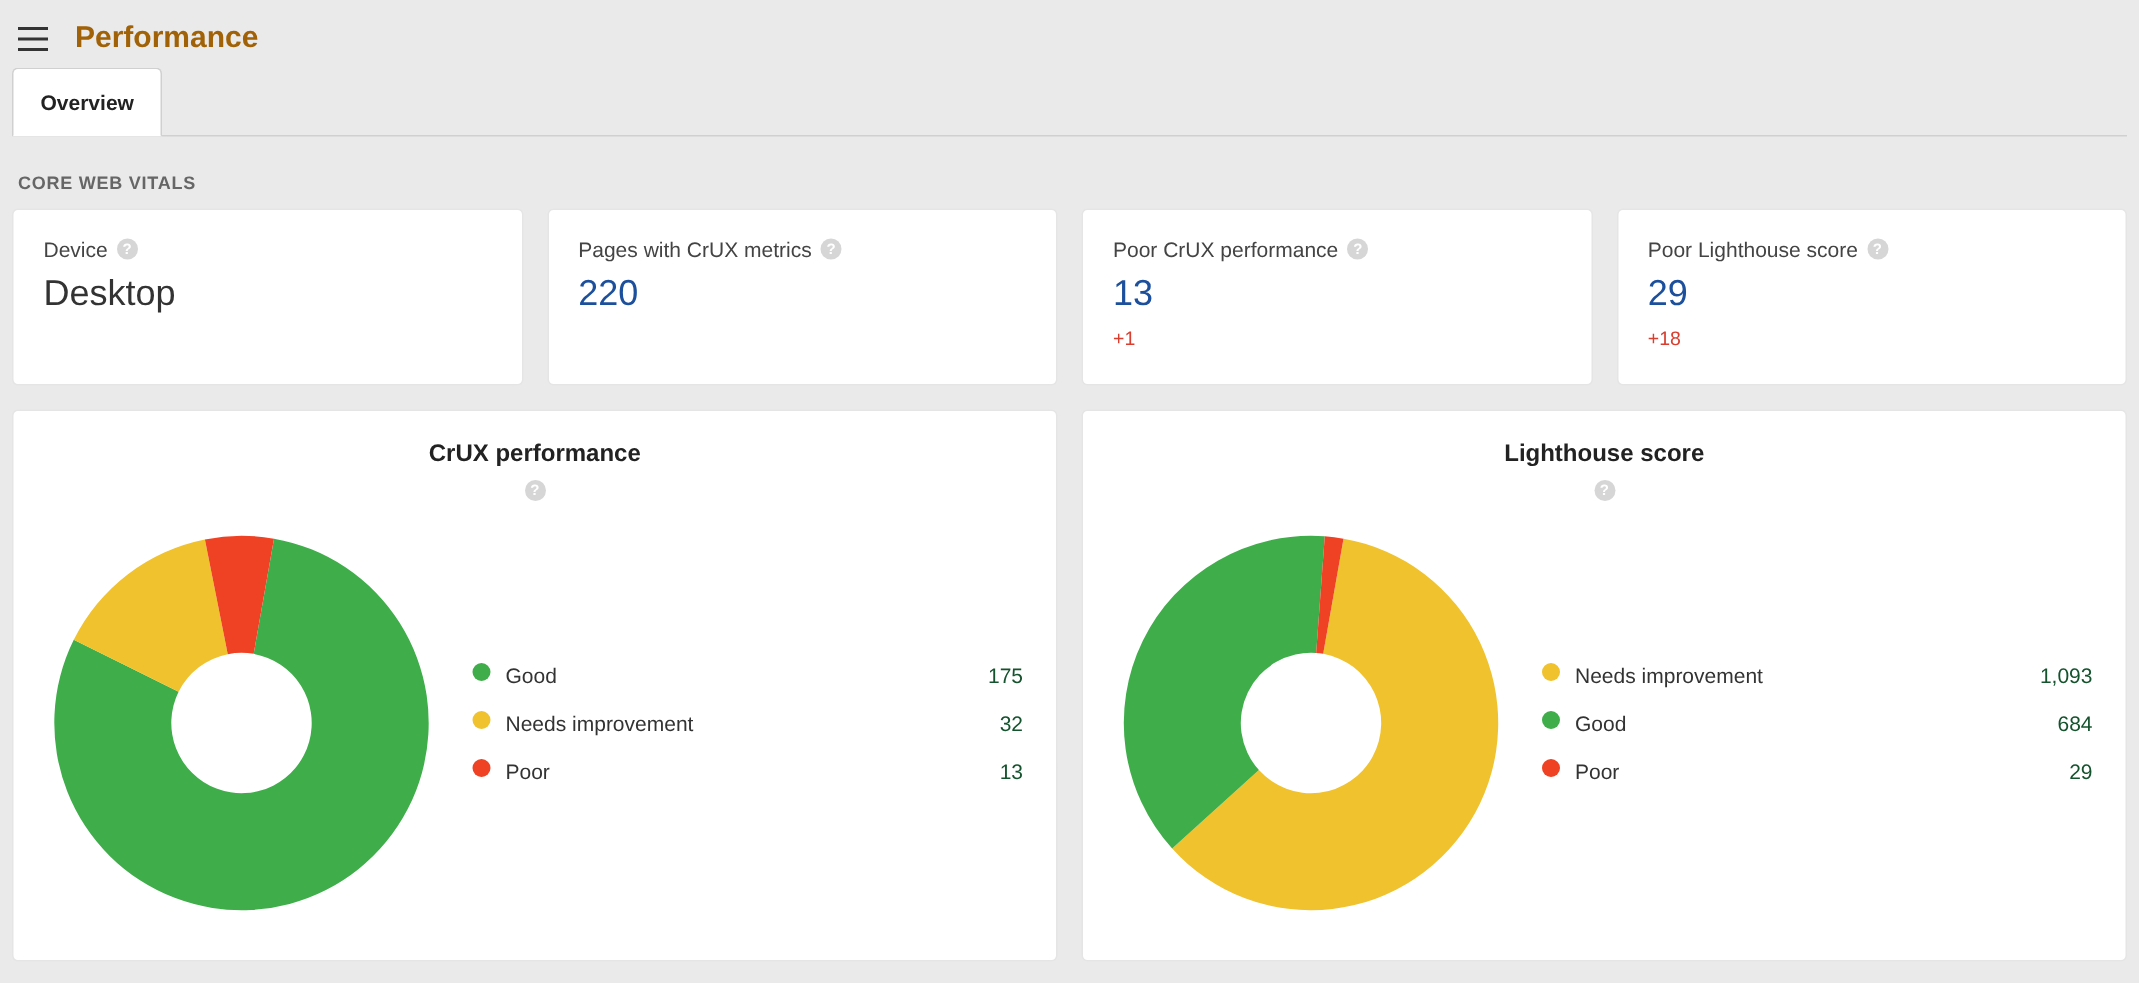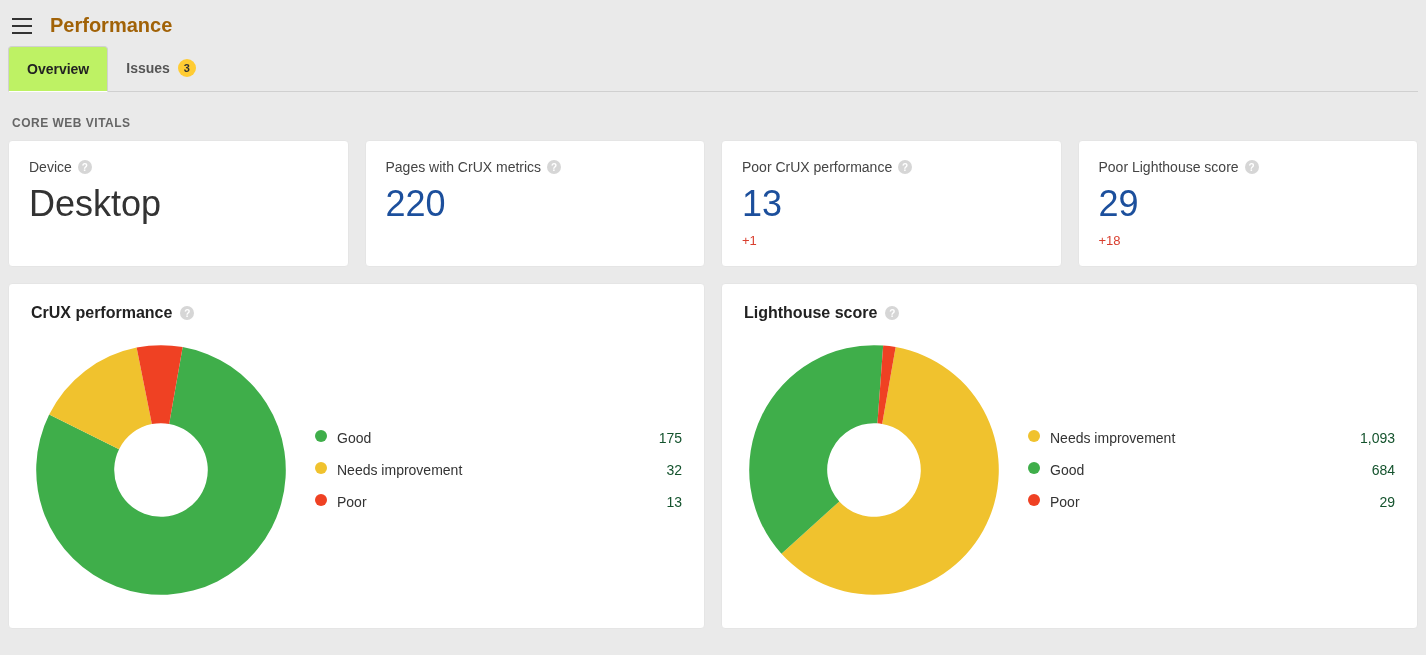--- a/index.html
+++ b/index.html
@@ -35,21 +35,21 @@
     }
     .tab {
       padding: 14px 18px;
       font-size: 14px;
       font-weight: 700;
       color: #555;
       cursor: pointer;
       display: flex; align-items: center; gap: 8px;
     }
     .tab.active {
-      background: #bef264;
+      background: #ffffff;
       border: 1px solid #d0d0d0;
       border-bottom: 1px solid #fff;
       margin-bottom: -1px;
       border-radius: 4px 4px 0 0;
       color: #222;
     }
     .tab .badge {
       background: #ffcc33;
       color: #333;
       font-size: 11px;
@@ -88,21 +88,21 @@
       margin-bottom: 8px;
     }
     .help-icon {
       width: 14px; height: 14px; border-radius: 50%;
       background: #d6d6d6; color: #fff;
       font-size: 10px; font-weight: 700;
       display: inline-flex; align-items: center; justify-content: center;
       cursor: default;
     }
     .big-value {
-      font-size: 36px; font-weight: 400; color: #333;
+      font-size: 24px; font-weight: 400; color: #333;
     }
     .big-value.link {
       color: #1c4f9c; font-weight: 400;
     }
     .card .footer {
       display: flex; justify-content: space-between; align-items: center;
       margin-top: 8px; font-size: 13px;
     }
     .delta-green { color: #3ba64a; }
     .delta-red { color: #d93e2e; }
@@ -115,20 +115,21 @@
       background: #fff;
       border: 1px solid #e5e5e5;
       border-radius: 4px;
       padding: 20px 22px 28px 22px;
       flex: 1;
     }
     .chart-title {
       font-size: 16px; font-weight: 700; color: #222;
       display: flex; align-items: center; gap: 8px;
       margin-bottom: 18px;
+      flex-direction: column;
     }
     .chart-body {
       display: flex; align-items: center; gap: 24px;
     }
     .donut-wrap { width: 260px; height: 260px; flex-shrink: 0; }
     .legend { flex: 1; }
     .legend-row {
       display: flex; align-items: center; justify-content: space-between;
       padding: 8px 0; font-size: 14px;
     }
@@ -147,24 +148,20 @@
       <span></span>
       <span></span>
   </div>
   <div class="page-title">Performance</div>
 </div>
 
 <div class="tabs-wrap">
   <div class="tabs">
     <div class="tab active">
       <span>Overview</span>
-    </div>
-    <div class="tab">
-      <span>Issues</span>
-      <span class="badge">3</span>
     </div>
   </div>
 </div>
 
 <div class="section-label">CORE WEB VITALS</div>
 
 <div class="metrics-row">
   <div class="card">
     <div class="card-label">
       <span>Device</span>

